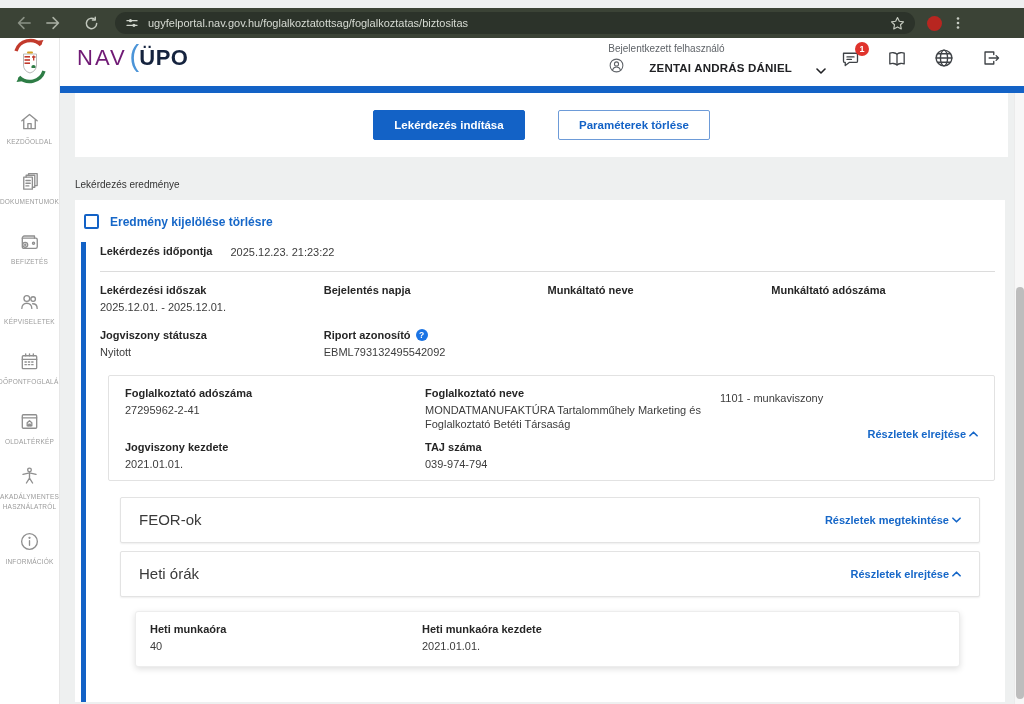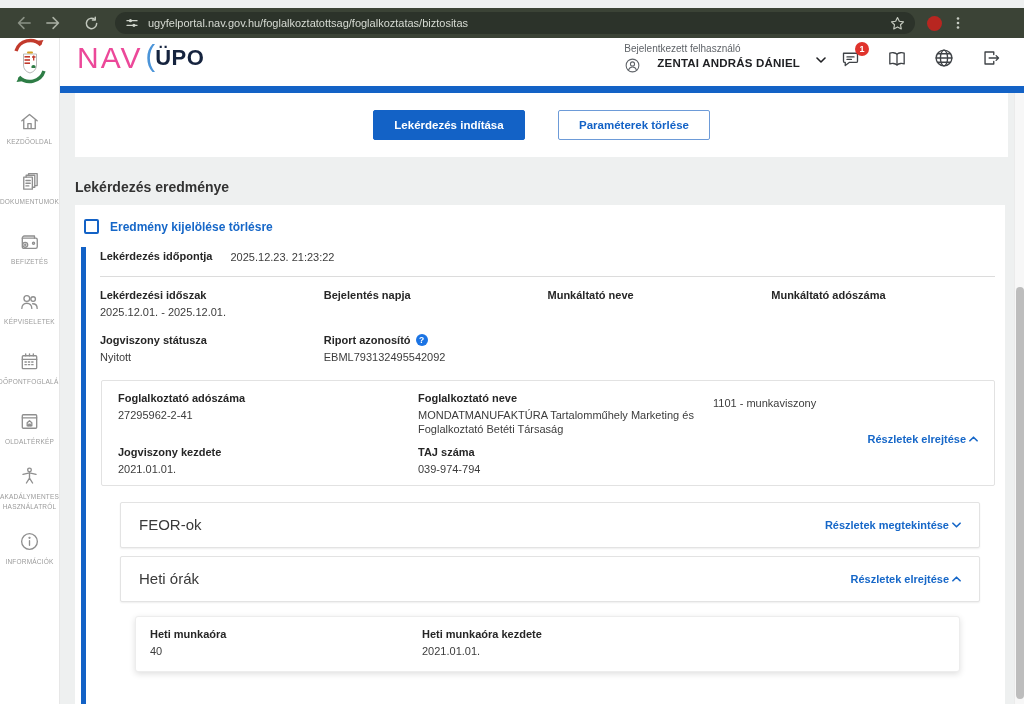--- a/index.html
+++ b/index.html
@@ -17,57 +17,57 @@
   
   .sidebar { position:absolute; top:30px; left:0; width:60px; bottom:0; background:#fff; border-right:1px solid #e7e7e7; z-index:30; display:flex; flex-direction:column; align-items:center; }
   .nav-logo { margin:8px 0 14px; }
   .side-item { width:59px; height:60px; display:flex; flex-direction:column; align-items:center; justify-content:center; overflow:hidden; cursor:pointer; }
   .side-item svg { stroke:#8f8f8f; fill:none; stroke-width:1.4; stroke-linecap:round; stroke-linejoin:round; }
   .side-label { font-size:6.5px; color:#9b9b9b; text-align:center; margin-top:4px; line-height:1.4; letter-spacing:.2px; }
 
   
   .app-header { position:absolute; left:60px; right:0; top:30px; height:56px; background:#fff; display:flex; align-items:center; z-index:20; }
   .logo { margin-left:17px; display:flex; align-items:center; }
-  .logo-nav { font-size:30px; color:#ec4899; letter-spacing:2px; }
+  .logo-nav { font-size:22px; color:#701a75; letter-spacing:2px; }
   .logo-paren { font-size:29px; color:#4b94d8; margin-left:3px; margin-top:-4px; font-weight:400; }
   .logo-upo { font-size:22px; font-weight:800; color:#15233e; letter-spacing:.5px; }
   .right-zone { margin-left:auto; display:flex; align-items:center; }
   .user-block { margin-right:14px; }
   .user-caption { font-size:10px; color:#5f6368; }
-  .user-row { display:flex; align-items:flex-start; gap:16px; margin-top:3px; cursor:pointer; }
+  .user-row { display:flex; align-items:flex-end; gap:24px; margin-top:3px; cursor:pointer; }
   .user-name { font-size:11.5px; font-weight:bold; color:#202124; letter-spacing:.2px; }
   .header-icons { display:flex; align-items:center; gap:25px; margin-right:22px; }
   .hicon { position:relative; cursor:pointer; }
   .hicon svg { stroke:#3f4347; fill:none; stroke-width:1.5; stroke-linecap:round; stroke-linejoin:round; }
   .badge { position:absolute; top:-6px; right:-8px; min-width:14px; height:14px; border-radius:7px; background:#e0332c; color:#fff; font-size:9px; font-weight:bold; display:flex; align-items:center; justify-content:center; padding:0 3px; }
   .blue-bar { position:absolute; left:60px; right:0; top:86px; height:7px; background:#1362c6; z-index:25; }
 
   
   .content { position:absolute; left:60px; right:0; top:93px; bottom:0; overflow:hidden; z-index:5; }
   .form-card { background:#fff; margin:0 16px 0 15px; height:64px; display:flex; align-items:center; justify-content:center; gap:33px; }
   .btn { height:30px; width:152px; font-size:11.5px; font-weight:bold; border-radius:2px; display:flex; align-items:center; justify-content:center; cursor:pointer; font-family:"Liberation Sans",sans-serif; }
   .btn-primary { background:#1362c6; color:#fff; border:1px solid #1362c6; }
   .btn-secondary { background:#fff; color:#1362c6; border:1px solid #6d9bd8;text-align:center; }
-  .section-heading { font-size:14px; font-weight:bold; color:#333; margin:22px 0 10px 15px; }
+  .section-heading { font-size:10px; font-weight:normal; color:#333; margin:22px 0 10px 15px; }
 
   .result-card { position:relative; background:#fff; margin:0 19px 0 15px; height:502px; overflow:hidden; }
   .accent-bar { position:absolute; left:6px; top:42px; bottom:0; width:5px; background:#1362c6; }
   .select-row { display:flex; align-items:center; gap:11px; padding:14px 12px 0 9px; }
   .checkbox { width:15px; height:15px; border:2px solid #1362c6; border-radius:2px; background:#fff; cursor:pointer; flex:none; }
   .select-label { font-size:12px; font-weight:bold; color:#1667c8; cursor:pointer; }
 
   .result-body { margin:10px 10px 0 25px; }
   .time-row { display:flex; align-items:flex-start; gap:18px; padding:6px 0 12px; }
   .flabel { font-size:11px; font-weight:bold; color:#262626; }
   .fvalue { font-size:11px; color:#3c3c3c; margin-top:4px; min-height:13px; line-height:1.3; }
   .divider { border-top:1px solid #dcdcdc; margin-bottom:12px; }
   .fields-grid { display:grid; grid-template-columns:repeat(4,1fr); row-gap:14px; margin-bottom:16px; }
   .help-icon { display:inline-flex; width:12px; height:12px; border-radius:50%; background:#1b74e4; color:#fff; font-size:8.5px; font-weight:bold; align-items:center; justify-content:center; margin-left:5px; vertical-align:1px; cursor:pointer; }
 
-  .employer-box { position:relative; border:1px solid #e2e2e2; border-radius:2px; margin-left:1px; padding:11px 16px 8px; }
+  .employer-box { position:relative; border:1px solid #e2e2e2; border-radius:2px; margin-left:8px; padding:11px 16px 8px; }
   .emp-grid { display:grid; grid-template-columns:300px 295px 1fr; row-gap:10px; }
   .emp-name { max-width:278px; }
   .hide-link-abs { position:absolute; right:16px; top:52px; }
   .link { font-size:11px; font-weight:600; color:#1667c8; display:inline-flex; align-items:center; gap:3px; cursor:pointer; white-space:nowrap; }
   .link svg { stroke:#1667c8; fill:none; stroke-width:1.8; stroke-linecap:round; stroke-linejoin:round; }
 
   .accordion { margin:16px 15px 8px 20px; border:1px solid #e3e3e3; border-radius:2px; background:#fff; height:46px; display:flex; align-items:center; justify-content:space-between; padding:0 18px; box-shadow:0 1px 2px rgba(0,0,0,.07); }
   .accordion.second { margin-top:0; margin-bottom:0; }
   .acc-title { font-size:15px; color:#3a3a3a; }
 

